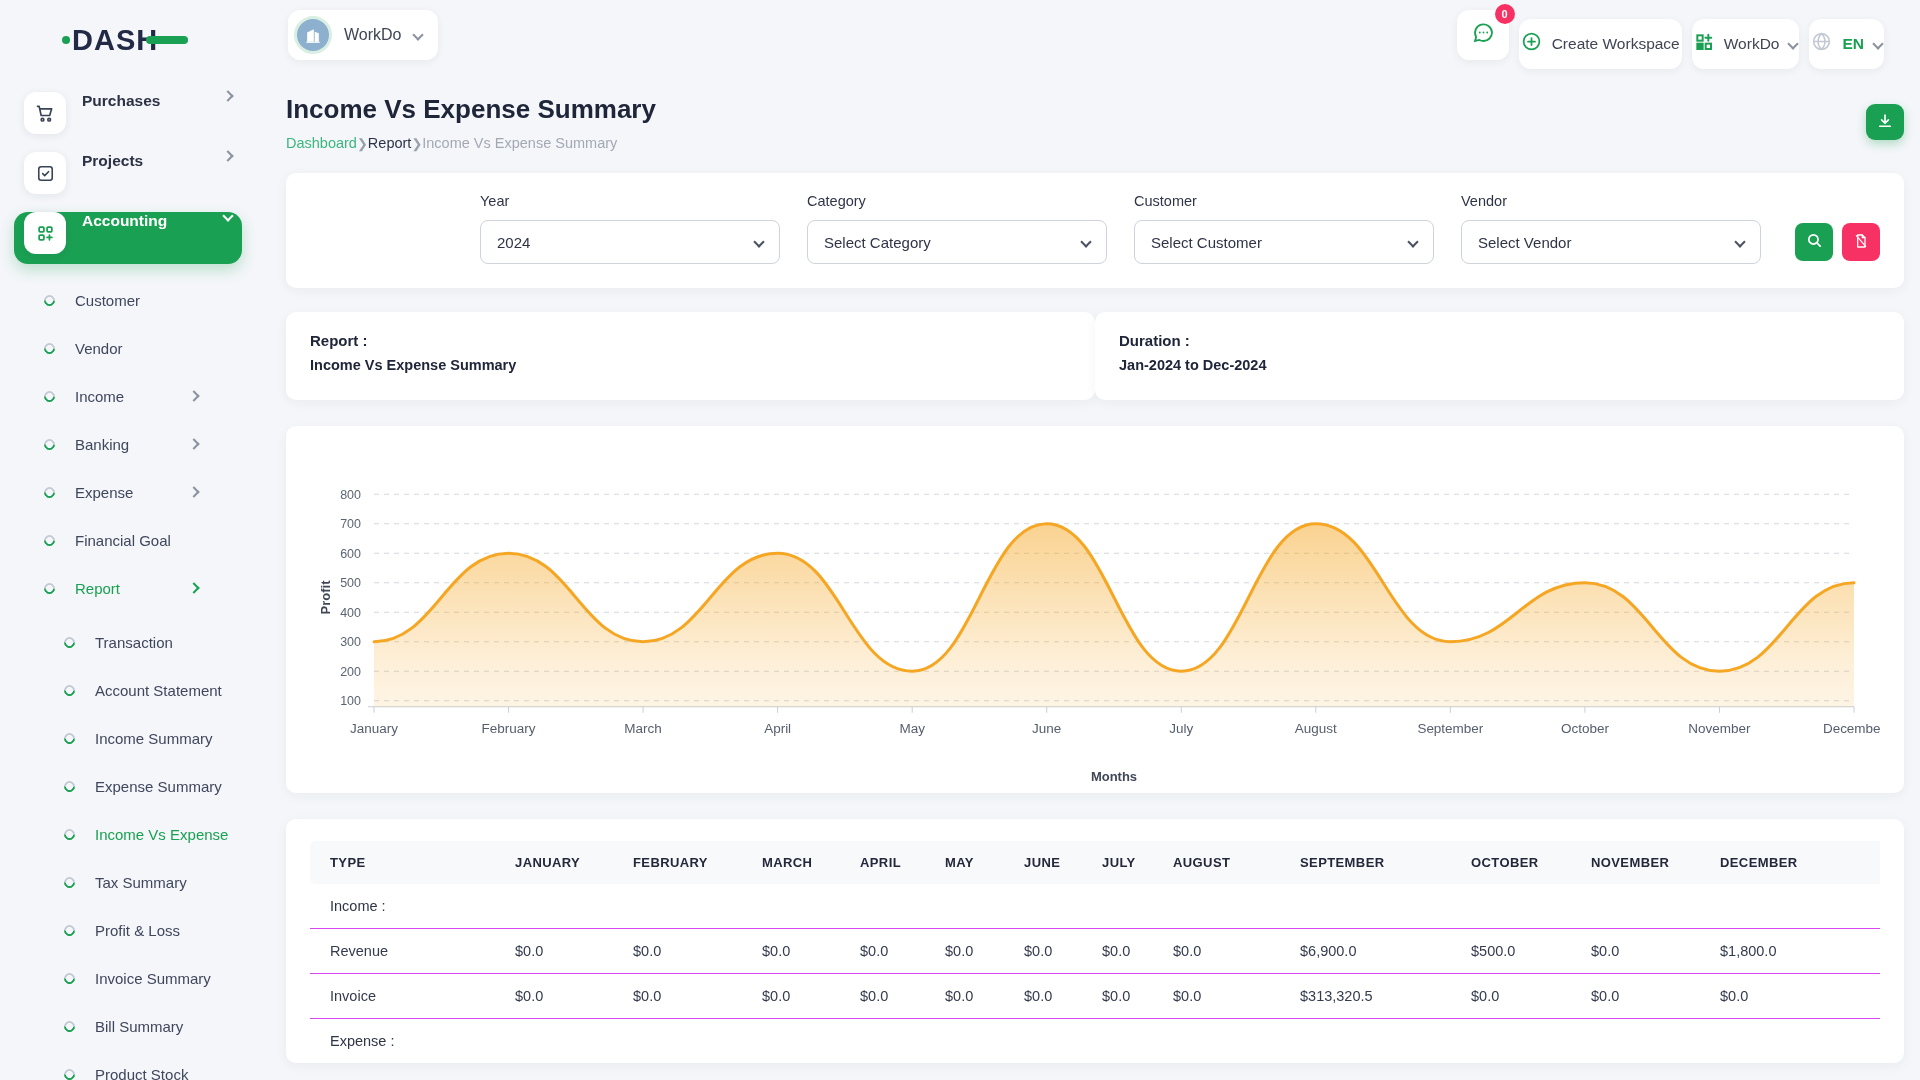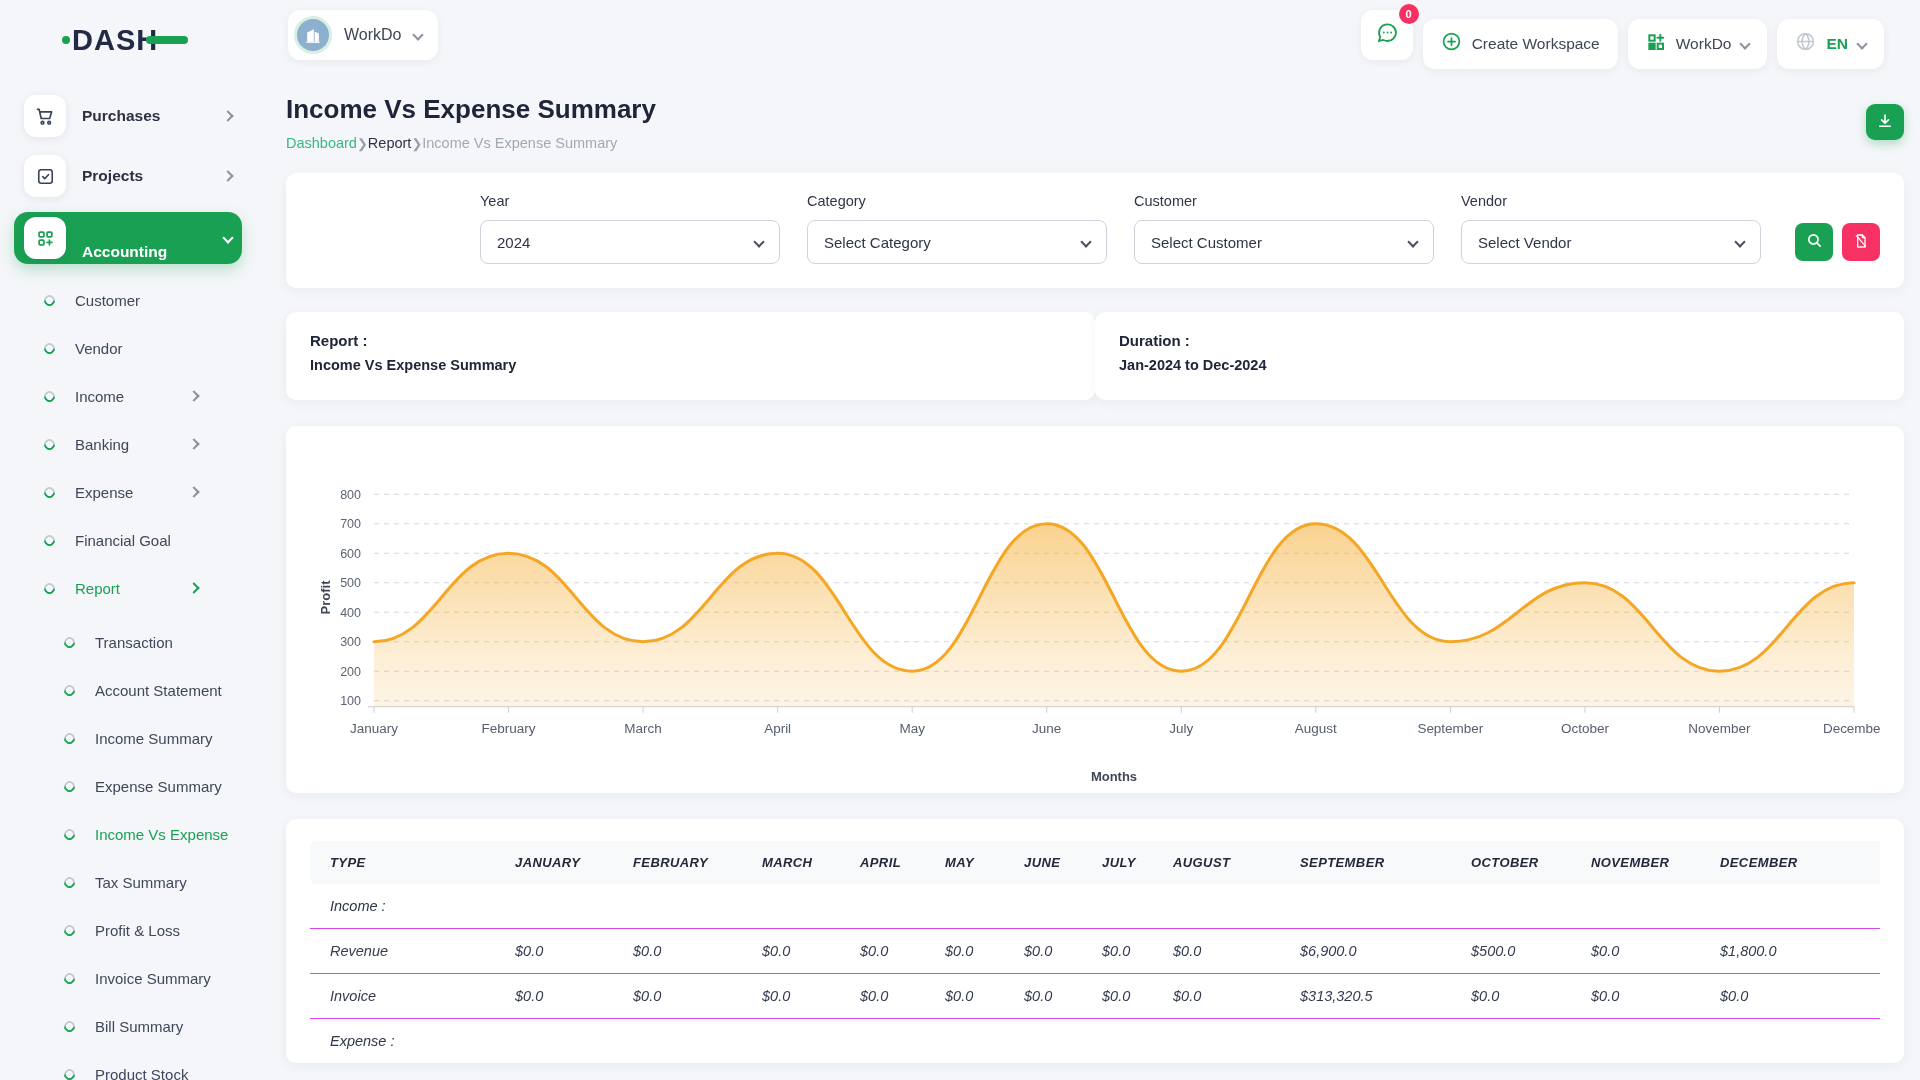--- a/index.html
+++ b/index.html
@@ -2,26 +2,26 @@
 <html><head>
 <meta charset="utf-8">
 <style>
   * { margin:0; padding:0; box-sizing:border-box; }
   html,body { width:1920px; height:1080px; overflow:hidden; }
   body { background:#f4f6f9; font-family:"Liberation Sans", sans-serif; color:#2b2e3a; position:relative; }
 
   
   .sidebar { position:absolute; left:0; top:0; width:256px; height:1080px; padding-top:16px; }
   .logo-wrap { margin:6px 0 30px 62px; }
-  .nav-item { display:flex; align-items:center; height:48px; margin:0 14px 12px; padding:0 10px; cursor:pointer; }
+  .nav-item { display:flex; height:48px; margin:0 14px 12px; padding:0 10px; cursor:pointer; }
   .icon-tile { width:42px; height:42px; background:#fff; border-radius:12px; box-shadow:0 2px 8px rgba(30,40,60,.08); display:flex; align-items:center; justify-content:center; color:#3a4356; flex:none; }
   .nav-item .nav-label { margin-left:16px; flex:1; font-size:15.5px; font-weight:700; color:#2c3144; }
   .nav-item .chev { color:#8b92a0; }
   .nav-item.active { background:#1aa053; border-radius:14px; height:52px; box-shadow:0 6px 14px rgba(26,160,83,.25); }
-  .nav-item.active .nav-label { color:#fff;margin-top:27px; }
+  .nav-item.active .nav-label { color:#fff; }
   .nav-item.active .chev { color:#fff; }
   .nav-item.active .icon-tile { color:#1aa053; }
   .submenu { list-style:none; margin-top:6px; }
   .submenu li { display:flex; align-items:center; height:48px; padding-left:44px; font-size:15px; color:#3f475c; cursor:pointer; }
   .submenu.level2 li { padding-left:64px; }
   .submenu li .slabel { margin-left:20px; flex:1; }
   .submenu li .chev { margin-right:58px; color:#8b92a0; }
   .submenu li.green { color:#1aa053; }
   .submenu li.green .chev { color:#1aa053; }
   .bullet { width:11px; height:11px; border-radius:50%; border:2.5px solid #c3cad4; border-left-color:#1aa053; border-bottom-color:#1aa053; transform:rotate(-45deg); flex:none; }
@@ -31,21 +31,21 @@
 
   
   .topbar { position:absolute; left:256px; top:0; right:0; height:70px; display:flex; align-items:center; padding:0 36px 0 32px; }
   .pill { background:#fff; border-radius:12px; box-shadow:0 2px 8px rgba(30,40,60,.06); display:flex; align-items:center; cursor:pointer; }
   .ws-pill { height:50px; padding:6px 16px 6px 6px; gap:12px; }
   .ws-avatar { width:38px; height:38px; border-radius:50%; background:#8cb0cd; border:3px solid #d9efe3; display:flex; align-items:center; justify-content:center; }
   .ws-name { font-size:16px; color:#3e4554; font-weight:500; }
   .top-right { margin-left:auto; display:flex; align-items:center; gap:10px; }
   .chat-btn { width:52px; height:50px; justify-content:center; position:relative; }
   .badge { position:absolute; top:-6px; right:-6px; min-width:20px; height:20px; border-radius:10px; background:#f73164; color:#fff; font-size:11px; font-weight:700; display:flex; align-items:center; justify-content:center; padding:0 6px; }
-  .hbtn { height:50px; padding:0 18px; gap:10px; font-size:15.5px; color:#3e4554;margin-top:17px; }
+  .hbtn { height:50px; padding:0 2px; gap:10px; font-size:15.5px; color:#3e4554;margin-top:17px; }
   .lang { color:#1aa053; font-weight:700; }
 
   
   .main { position:absolute; left:256px; top:70px; right:0; bottom:0; padding:0 16px 0 30px; }
   .title-row { display:flex; align-items:flex-start; margin-top:24px; }
   .page-title { font-size:26px; font-weight:700; color:#20263a; }
   .breadcrumb { margin-top:10px; font-size:14.5px; display:flex; align-items:center; }
   .bc-home { color:#3bb77e; cursor:pointer; }
   .bc-sep { color:#9aa1ad; font-size:13px; }
   .bc-mid { color:#2b3247; cursor:pointer; }
@@ -71,21 +71,21 @@
   .sum-value { font-size:14.5px; font-weight:700; color:#20263a; margin-top:8px; }
 
   .chart-card { margin-top:26px; height:367px; padding:10px 24px 6px; }
   .chart-card svg { display:block; width:100%; height:100%; }
   .grid { stroke:#d3d7de; stroke-width:1; stroke-dasharray:5 5; }
   .axis { stroke:#c9ced6; stroke-width:1; }
   .ytick { font-size:12.5px; fill:#5b6472; text-anchor:end; font-family:"Liberation Sans",sans-serif; }
   .xtick { font-size:13.5px; fill:#555e6d; text-anchor:middle; font-family:"Liberation Sans",sans-serif; }
   .xlabel, .ylabel { font-size:13px; font-weight:700; fill:#3f4757; text-anchor:middle; font-family:"Liberation Sans",sans-serif; }
 
-  .table-card { margin-top:26px; padding:22px 24px 0; min-height:240px;font-style:italic; }
+  .table-card { margin-top:26px; padding:22px 24px 0; min-height:240px; }
   table { width:100%; border-collapse:collapse; table-layout:fixed; }
   col.c-type{width:201px;} col.c-jan{width:118px;} col.c-feb{width:129px;} col.c-mar{width:98px;}
   col.c-apr{width:85px;} col.c-may{width:79px;} col.c-jun{width:78px;} col.c-jul{width:71px;}
   col.c-aug{width:127px;} col.c-sep{width:171px;} col.c-oct{width:120px;} col.c-nov{width:129px;} col.c-dec{width:auto;}
   thead th { background:#f8f9fb; text-align:left; font-size:13px; font-weight:700; color:#23283a; letter-spacing:.4px; padding:14px 4px; }
   thead th:first-child { padding-left:20px; border-top-left-radius:6px; border-bottom-left-radius:6px; }
   tbody td { font-size:14.5px; color:#343b4e; padding:14px 4px; border-top:1px solid #d946ef; }
   tbody tr:first-child td { border-top:none; }
   tbody td:first-child { padding-left:20px; }
   .section-td { color:#2f3547; }

